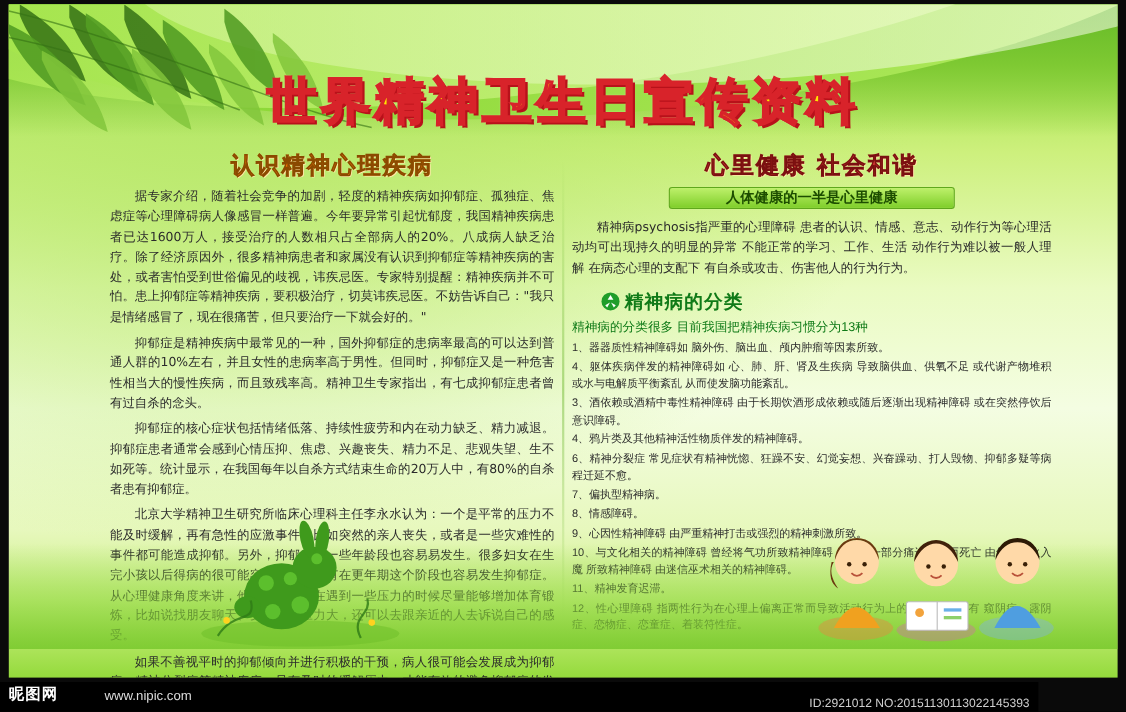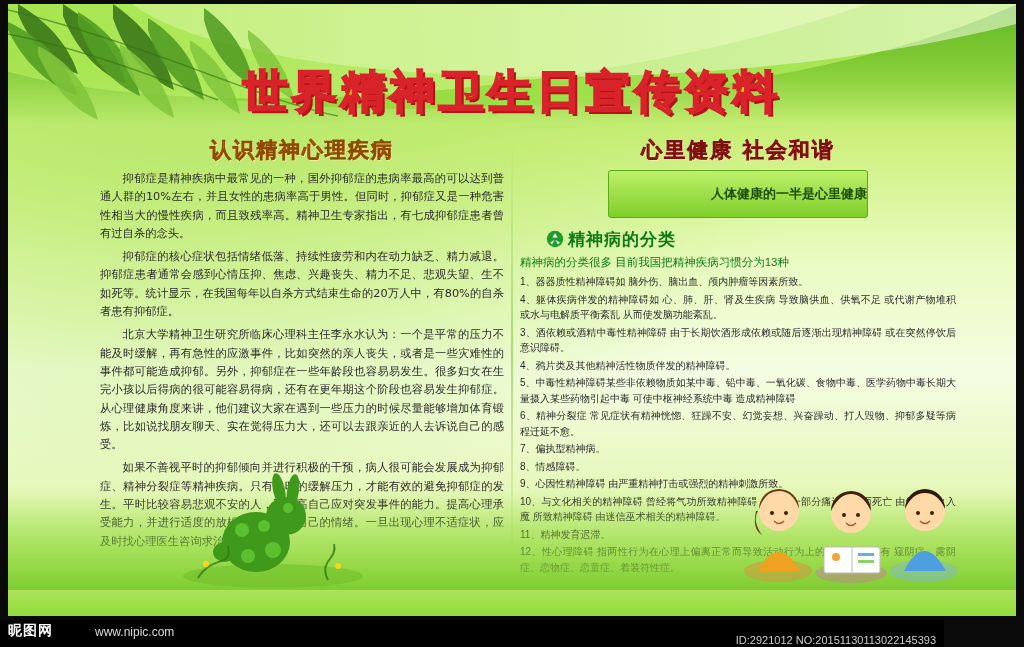--- a/index.html
+++ b/index.html
@@ -68,24 +68,24 @@
   .sechead{
     text-align:center;font-size:21px;font-weight:bold;
     font-family:"DejaVu Sans","Liberation Sans",sans-serif;
     color:#ff7b00;
     -webkit-text-stroke:.6px #8a4a00;
     text-shadow:1px 1px 0 #ffe9a8;
     margin:0 0 6px 0;letter-spacing:2px;
   }
   .sechead.green{color:#e8413c;-webkit-text-stroke:.6px #7a1010;}
   .subbar{
-    margin:0 auto 8px auto;width:258px;text-align:right;
+    margin:0 auto 8px auto;width:258px;text-align:center;
     background:linear-gradient(180deg,#bdf06a,#7fce2a);
     border:1px solid #5fa81c;border-radius:3px;
-    color:#1d4d00;font-size:13px;font-weight:bold;padding:14px 0;
+    color:#1d4d00;font-size:13px;font-weight:bold;padding:0 0;
   }
   .body-text{
     font-size:11.3px;line-height:1.62;color:#2b2b2b;text-align:justify;
     text-indent:2em;margin:0 0 5px 0;
     font-family:"DejaVu Sans","Liberation Sans",sans-serif;
   }
   .subhead2{
     font-size:17px;font-weight:bold;color:#0f7a17;letter-spacing:1px;
     font-family:"DejaVu Sans","Liberation Sans",sans-serif;
     margin:10px 0 4px 26px;
@@ -162,47 +162,48 @@
         </g>
       </svg>
     </div>
 
     <div class="title">世界精神卫生日宣传资料</div>
 
     <div class="divider"></div>
 
     <div class="panel panelL">
       <div class="sechead">认识精神心理疾病</div>
+      <p class="body-text">据专家介绍，随着社会竞争的加剧，轻度的精神疾病如抑郁症、孤独症、焦虑症等心理障碍病人像感冒一样普遍。今年要异常引起忧郁度，我国精神疾病患者已达1600万人，接受治疗的人数相只占全部病人的20%。八成病人缺乏治疗。除了经济原因外，很多精神病患者和家属没有认识到抑郁症等精神疾病的害处，或者害怕受到世俗偏见的歧视，讳疾忌医。专家特别提醒：精神疾病并不可怕。患上抑郁症等精神疾病，要积极治疗，切莫讳疾忌医。不妨告诉自己："我只是情绪感冒了，现在很痛苦，但只要治疗一下就会好的。"</p>
       <p class="body-text">抑郁症是精神疾病中最常见的一种，国外抑郁症的患病率最高的可以达到普通人群的10%左右，并且女性的患病率高于男性。但同时，抑郁症又是一种危害性相当大的慢性疾病，而且致残率高。精神卫生专家指出，有七成抑郁症患者曾有过自杀的念头。</p>
       <p class="body-text">抑郁症的核心症状包括情绪低落、持续性疲劳和内在动力缺乏、精力减退。抑郁症患者通常会感到心情压抑、焦虑、兴趣丧失、精力不足、悲观失望、生不如死等。统计显示，在我国每年以自杀方式结束生命的20万人中，有80%的自杀者患有抑郁症。</p>
       <p class="body-text">北京大学精神卫生研究所临床心理科主任李永水认为：一个是平常的压力不能及时缓解，再有急性的应激事件，比如突然的亲人丧失，或者是一些灾难性的事件都可能造成抑郁。另外，抑郁症在一些年龄段也容易易发生。很多妇女在生完小孩以后得病的很可能容易得病，还有在更年期这个阶段也容易发生抑郁症。从心理健康角度来讲，他们建议大家在遇到一些压力的时候尽量能够增加体育锻炼，比如说找朋友聊天、实在觉得压力大，还可以去跟亲近的人去诉说自己的感受。</p>
       <p class="body-text">如果不善视平时的抑郁倾向并进行积极的干预，病人很可能会发展成为抑郁症、精神分裂症等精神疾病。只有及时的缓解压力，才能有效的避免抑郁症的发生。平时比较容易悲观不安的人，要提高自己应对突发事件的能力。提高心理承受能力，并进行适度的放松训练、稳定自己的情绪。一旦出现心理不适症状，应及时找心理医生咨询求治。</p>
     </div>
 
     <div class="panel panelR">
       <div class="sechead green">心里健康 社会和谐</div>
       <div class="subbar">人体健康的一半是心里健康</div>
+      <p class="body-text">精神病psychosis指严重的心理障碍 患者的认识、情感、意志、动作行为等心理活动均可出现持久的明显的异常 不能正常的学习、工作、生活 动作行为难以被一般人理解 在病态心理的支配下 有自杀或攻击、伤害他人的行为行为。</p>
 
       <div class="subhead2">
         <span class="mark">
           <svg width="18" height="18" viewBox="0 0 18 18">
             <circle cx="9" cy="9" r="8.2" fill="#1f9d2a"></circle>
             <path d="M9 3.2 L11.6 7.6 L6.4 7.6 Z" fill="#fff"></path>
             <path d="M4.2 12.6 L8.5 10.1 L6 14.6 Z" fill="#fff"></path>
             <path d="M13.8 12.6 L9.5 10.1 L12 14.6 Z" fill="#fff"></path>
           </svg>
         </span><span>精神病的分类</span>
       </div>
       <div class="subnote">精神病的分类很多   目前我国把精神疾病习惯分为13种</div>
 
       <p class="listitem">1、器器质性精神障碍如   脑外伤、脑出血、颅内肿瘤等因素所致。</p>
       <p class="listitem">4、躯体疾病伴发的精神障碍如   心、肺、肝、肾及生疾病   导致脑供血、供氧不足   或代谢产物堆积   或水与电解质平衡紊乱   从而使发脑功能紊乱。</p>
       <p class="listitem">3、酒依赖或酒精中毒性精神障碍   由于长期饮酒形成依赖或随后逐渐出现精神障碍   或在突然停饮后意识障碍。</p>
       <p class="listitem">4、鸦片类及其他精神活性物质伴发的精神障碍。</p>
-      <p class="listitem">5、中毒性精神障碍某些非依赖物质如某中毒、铅中毒、一氧化碳、食物中毒、医学药物中毒长期大量摄入某些药物引起中毒   可使中枢神经系统中毒   造成精神障碍</p>
       <p class="listitem">6、精神分裂症   常见症状有精神恍惚、狂躁不安、幻觉妄想、兴奋躁动、打人毁物、抑郁多疑等病程迁延不愈。</p>
       <p class="listitem">7、偏执型精神病。</p>
       <p class="listitem">8、情感障碍。</p>
       <p class="listitem">9、心因性精神障碍   由严重精神打击或强烈的精神刺激所致。</p>
       <p class="listitem">10、与文化相关的精神障碍   曾经将气功所致精神障碍   身体某一部分痛进身体而死亡   由气功走火入魔   所致精神障碍   由迷信巫术相关的精神障碍。</p>
       <p class="listitem">11、精神发育迟滞。</p>
       <p class="listitem">12、性心理障碍   指两性行为在心理上偏离正常而导致活动行为上的异常   常见症有   窥阴症、露阴症、恋物症、恋童症、着装符性症。</p>
 
     </div>
 

